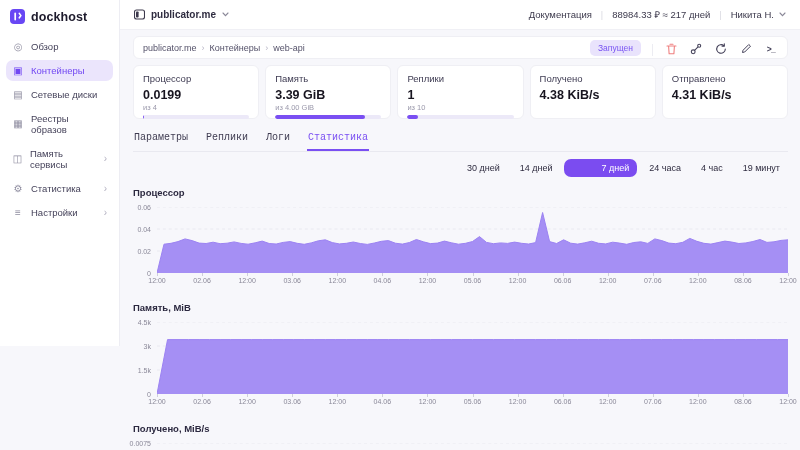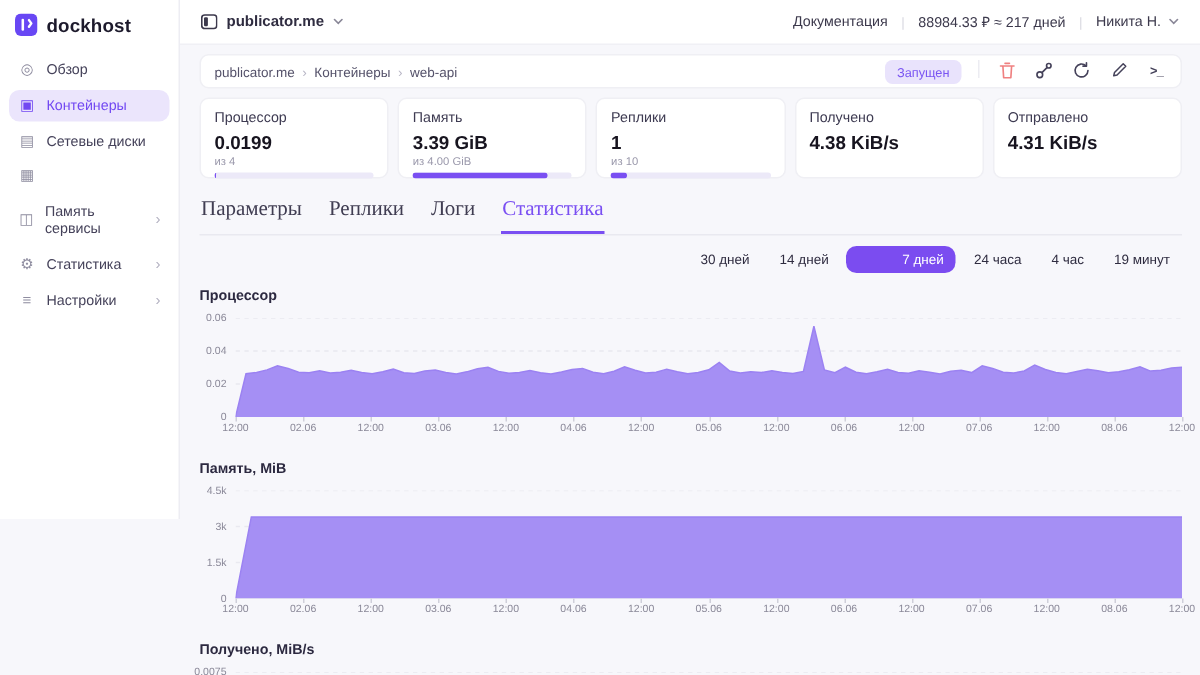--- a/index.html
+++ b/index.html
@@ -26,39 +26,39 @@
   .user { display:flex; align-items:center; gap:5px; cursor:pointer; }
   .docs { cursor:pointer; }
 
   
   .main { position:absolute; left:120px; top:30px; width:680px; height:420px; padding:6px 12px 0 13px; overflow:hidden; }
 
   .toolbar { background:#fff; border:1px solid #efeff4; border-radius:6px; height:23px; display:flex; align-items:center; padding:0 9px; }
   .breadcrumb { font-size:9px; color:#55526a; display:flex; gap:5px; align-items:center; }
   .crumb { cursor:pointer; }
   .crumb-sep { color:#b8b6c6; }
-  .toolbar-right { margin-left:auto; display:flex; align-items:flex-start; gap:11px; }
+  .toolbar-right { margin-left:auto; display:flex; align-items:flex-end; gap:11px; }
   .status-badge { background:#e9e3fc; color:#7a55f2; font-size:8.5px; padding:3px 8px; border-radius:5px; }
   .vline { width:1px; height:12px; background:#ececf2; }
   .action-btn { width:14px; height:14px; display:flex; align-items:center; justify-content:center; background:none; border:none; cursor:pointer; color:#45425a; }
   .action-btn svg { display:block; }
   .term-glyph { font-size:8.5px; font-weight:700; color:#45425a; letter-spacing:-0.5px; }
 
   
   .cards { display:flex; gap:6px; margin-top:6px; }
   .card { flex:1; background:#fff; border:1px solid #efeff4; border-radius:6px; padding:7px 9px 8px; height:54px; }
   .card-title { font-size:9.5px; color:#3e3b52; }
   .card-value { font-size:12.5px; font-weight:800; color:#17141f; margin-top:4px; }
   .card-sub { font-size:7.5px; color:#9a98ab; margin-top:1px; height:9px; }
   .progress { height:4px; border-radius:2px; background:#ece9f8; margin-top:3px; overflow:hidden; }
   .progress-fill { height:100%; border-radius:2px; background:#7a4ff2; }
 
   
   .tabs { display:flex; gap:16px; margin-top:11px; border-bottom:1px solid #e9e9f0; }
-  .tab { font-size:14px; color:#403d52; padding:2px 1px 6px; border-bottom:2px solid transparent; background:none; border-top:none; border-left:none; border-right:none; cursor:pointer; font-family:Liberation Serif, serif; }
+  .tab { font-size:10px; color:#403d52; padding:2px 1px 6px; border-bottom:2px solid transparent; background:none; border-top:none; border-left:none; border-right:none; cursor:pointer; font-family:Liberation Mono, monospace; }
   .tab.active { color:#7a4ff2; border-bottom:2px solid #7a4ff2; }
 
   
   .ranges { display:flex; justify-content:flex-end; gap:4px; margin-top:7px; align-items:center; }
   .range-btn { font-size:9px; color:#2f2c40; padding:4px 8px; border-radius:7px; background:none; border:none; cursor:pointer; font-family:inherit; }
   .range-btn.active { background:#7b4cf0; color:#fff;padding-left:37px; }
 
   
   .chart-block { margin-top:10px; }
   .chart-block + .chart-block { margin-top:15px; }
@@ -93,20 +93,21 @@
         <div class="nav-item active">
           <span class="nav-icon">▣</span>
           <span class="nav-label">Контейнеры</span>
         </div>
         <div class="nav-item">
           <span class="nav-icon">▤</span>
           <span class="nav-label">Сетевые диски</span>
         </div>
         <div class="nav-item">
           <span class="nav-icon">▦</span>
+          <span class="nav-label">Реестры образов</span>
         </div>
         <div class="nav-item">
           <span class="nav-icon">◫</span>
           <span class="nav-label">Память сервисы</span>
           <span class="nav-chevron">›</span>
         </div>
         <div class="nav-item">
           <span class="nav-icon">⚙</span>
           <span class="nav-label">Статистика</span>
           <span class="nav-chevron">›</span>

